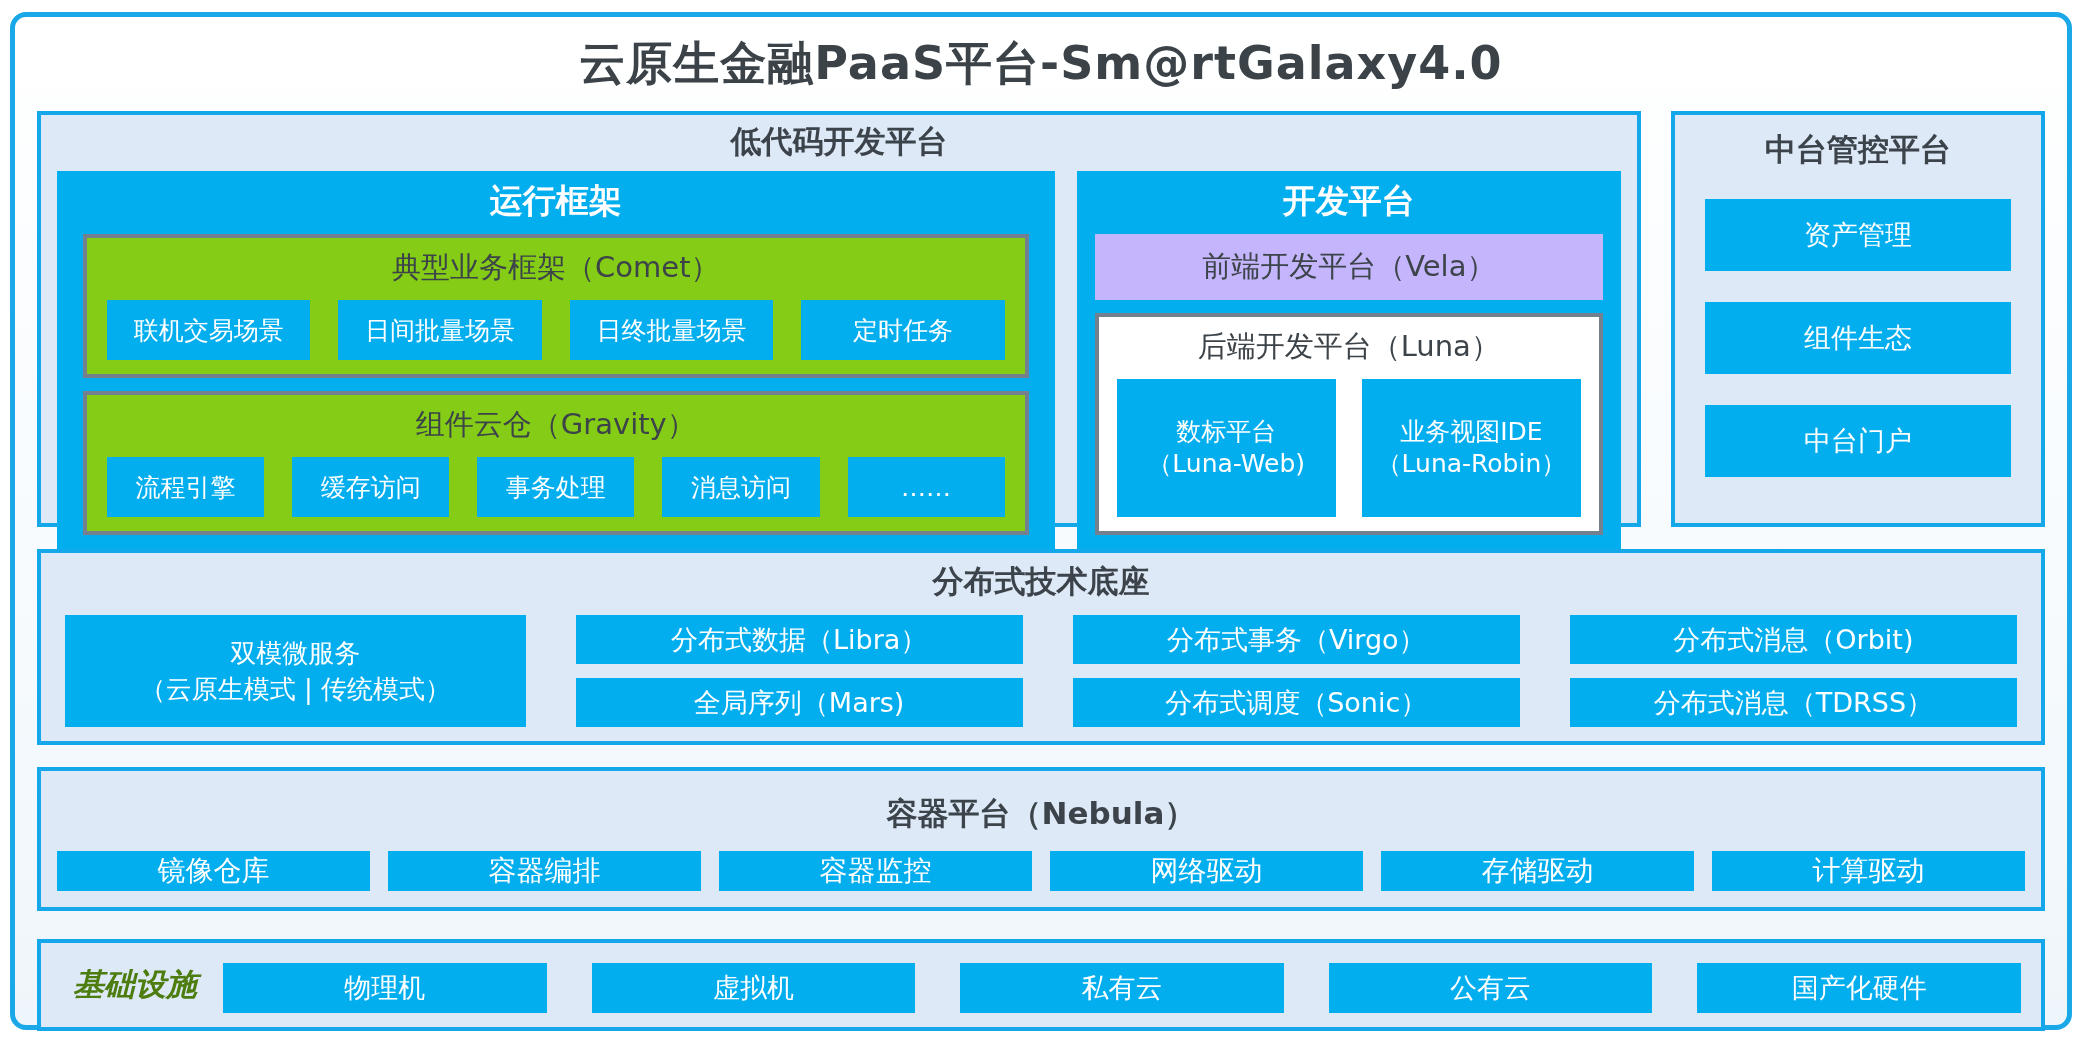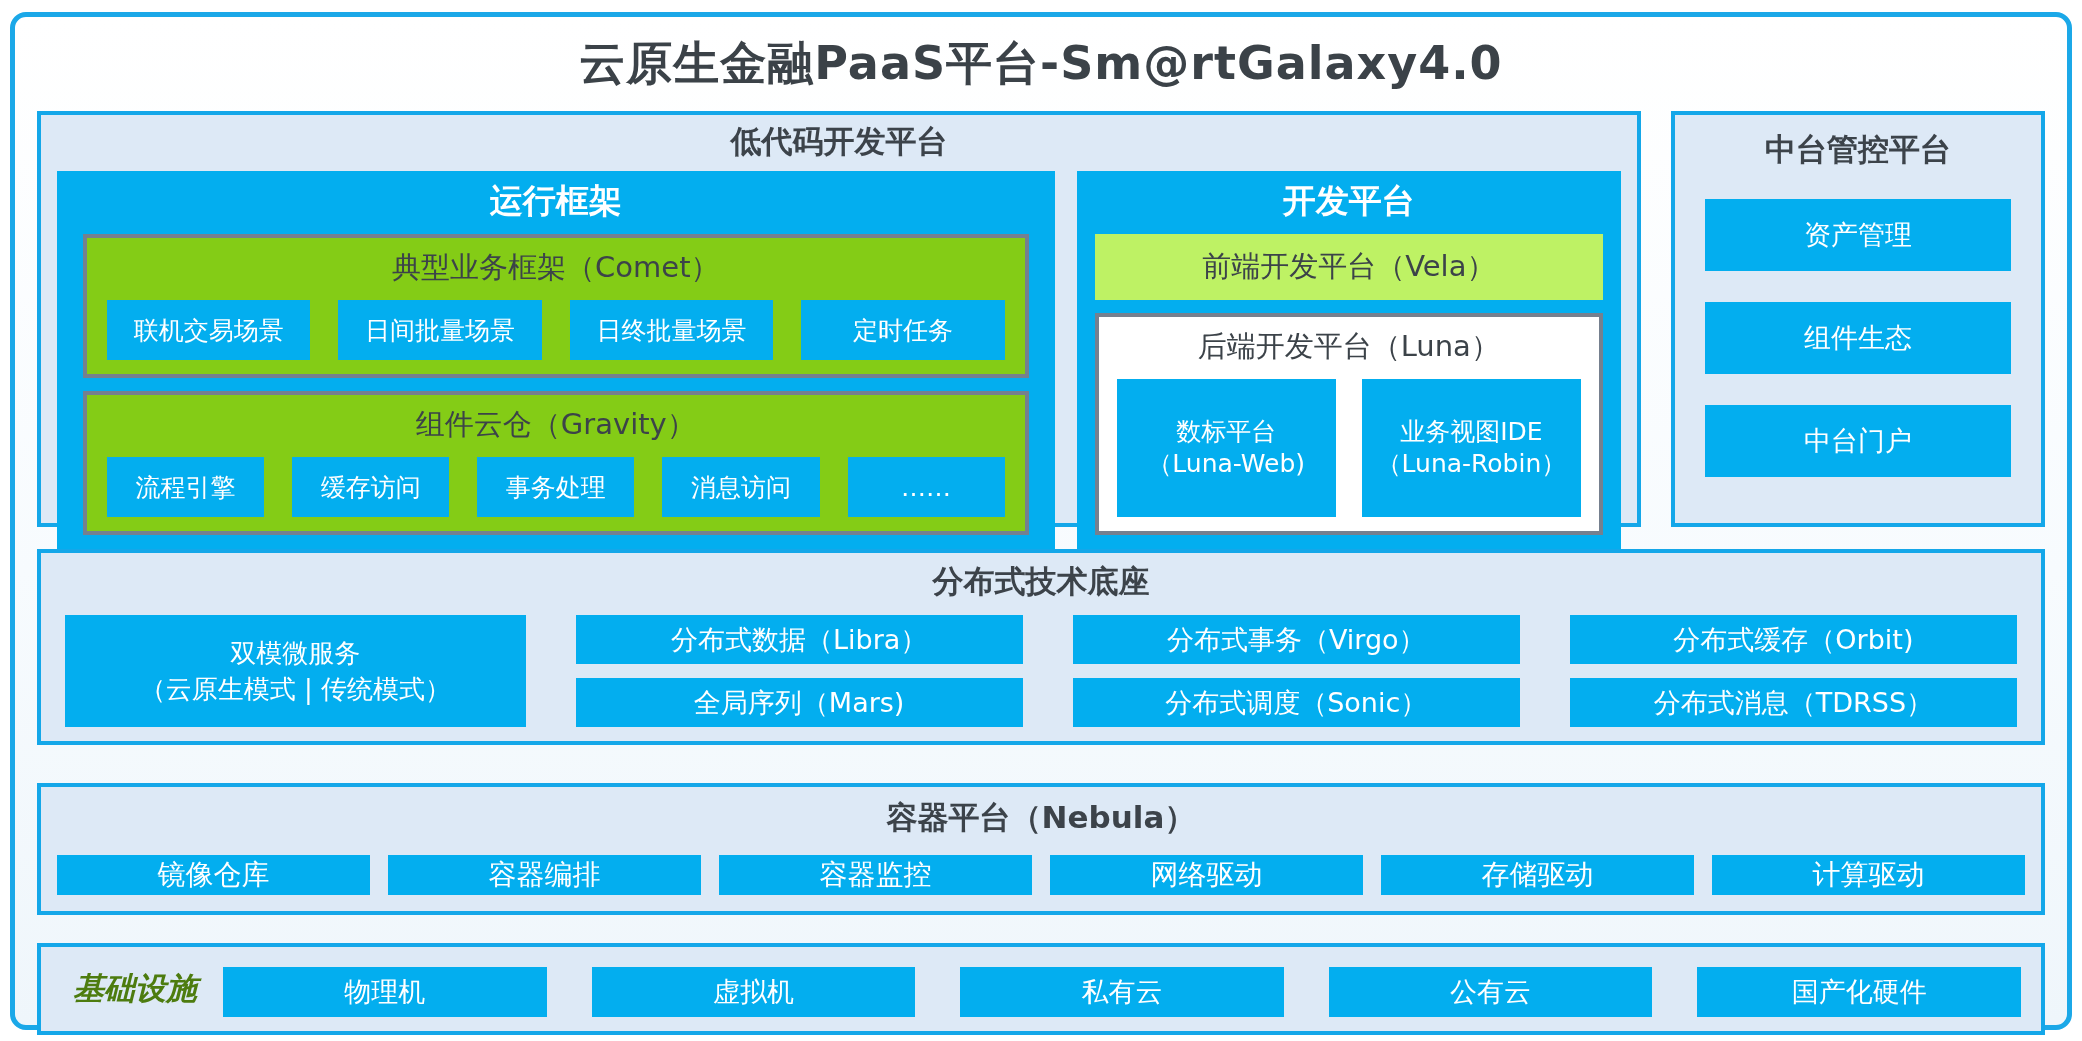--- a/index.html
+++ b/index.html
@@ -41,42 +41,42 @@
   .wb-title { font-size: 29px; color: #3C4349; text-align: center; margin: 4px 0 12px; font-weight: 500; }
 
   .btn-row { display: flex; gap: 28px; }
   .btn {
     background: #03AEEF; color: #fff; font-size: 25px;
     display: flex; align-items: center; justify-content: center; text-align: center;
   }
   .btn-row .btn { flex: 1; height: 60px; }
 
   .vela-box {
-    background: #bef264; height: 66px; display: flex; align-items: center; justify-content: center;
+    background: #c4b5fd; height: 66px; display: flex; align-items: center; justify-content: center;
     font-size: 29px; color: #3C4349; margin-bottom: 13px; font-weight: 500;
   }
   .luna-box { background: #fff; border: 4px solid #75808F; flex: 1; padding: 4px 18px 14px; display: flex; flex-direction: column; }
   .luna-title { font-size: 29px; color: #3C4349; text-align: center; margin: 6px 0 12px; font-weight: 500; }
   .luna-btns { display: flex; gap: 26px; flex: 1; }
   .btn-2line { flex: 1; flex-direction: column; line-height: 1.3; font-size: 25px; }
 
   .midplatform { width: 374px; padding: 8px 30px 16px; display: flex; flex-direction: column; }
   .mid-title { margin: 6px 0 28px; }
   .mid-btns { display: flex; flex-direction: column; gap: 31px; }
   .mid-btn { height: 72px; font-size: 27px; }
 
   
   .row2 { margin-top: 22px; padding: 4px 24px 14px; }
   .dist-title { margin: 4px 0 12px; }
   .dist-grid { display: grid; grid-template-columns: 1.03fr 1fr 1fr 1fr; grid-auto-rows: 49px; gap: 14px 50px; }
   .dual-box { grid-row: 1 / 3; grid-column: 1; flex-direction: column; font-size: 26px; line-height: 1.4; }
   .dist-btn { font-size: 27px; }
 
   
-  .row3 { margin-top: 38px; padding: 4px 16px 16px; }
+  .row3 { margin-top: 22px; padding: 16px 16px 16px; }
   .nebula-title { margin: 6px 0 16px; }
   .nebula-btns { display: flex; gap: 18px; }
   .nebula-btns .btn { flex: 1; height: 40px; font-size: 28px; }
 
   
   .row4 { margin-top: 28px; padding: 14px 20px; display: flex; align-items: center; }
   .infra-label { font-size: 31px; font-weight: bold; color: #4d7c0f; padding: 0 26px 0 12px; white-space: nowrap; font-style: italic; }
   .infra-btns { flex: 1; display: flex; gap: 45px; margin-top: 6px; }
   .infra-btns .btn { flex: 1; height: 50px; font-size: 27px; }
 </style>
@@ -154,21 +154,21 @@
 
   <div class="panel row2">
     <div class="panel-title dist-title">分布式技术底座</div>
     <div class="dist-grid">
       <div class="btn dual-box">
         <span>双模微服务</span>
         <span>（云原生模式 | 传统模式）</span>
       </div>
       <div class="btn dist-btn">分布式数据（Libra）</div>
       <div class="btn dist-btn">分布式事务（Virgo）</div>
-      <div class="btn dist-btn">分布式缓存（Orbit)</div>
+      <div class="btn dist-btn">分布式消息（Orbit)</div>
       <div class="btn dist-btn">全局序列（Mars)</div>
       <div class="btn dist-btn">分布式调度（Sonic）</div>
       <div class="btn dist-btn">分布式消息（TDRSS）</div>
     </div>
   </div>
 
   <div class="panel row3">
     <div class="panel-title nebula-title">容器平台（Nebula）</div>
     <div class="nebula-btns">
       <div class="btn">镜像仓库</div>

